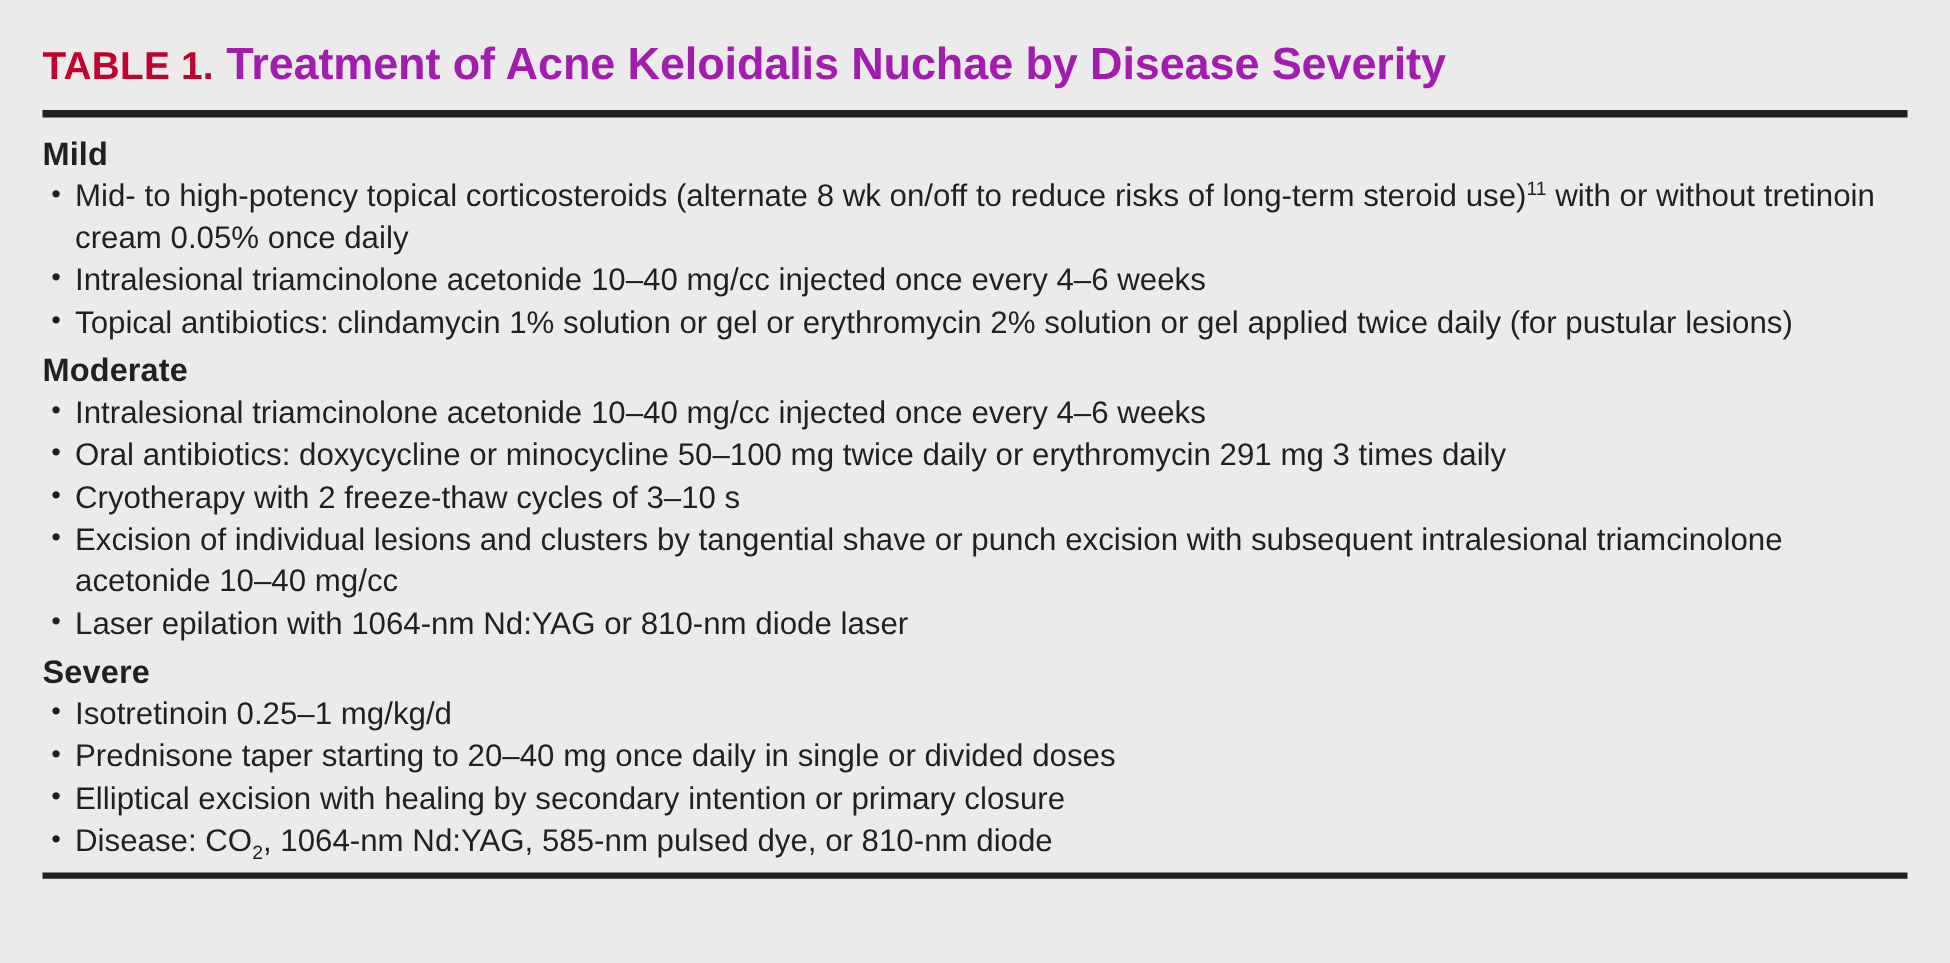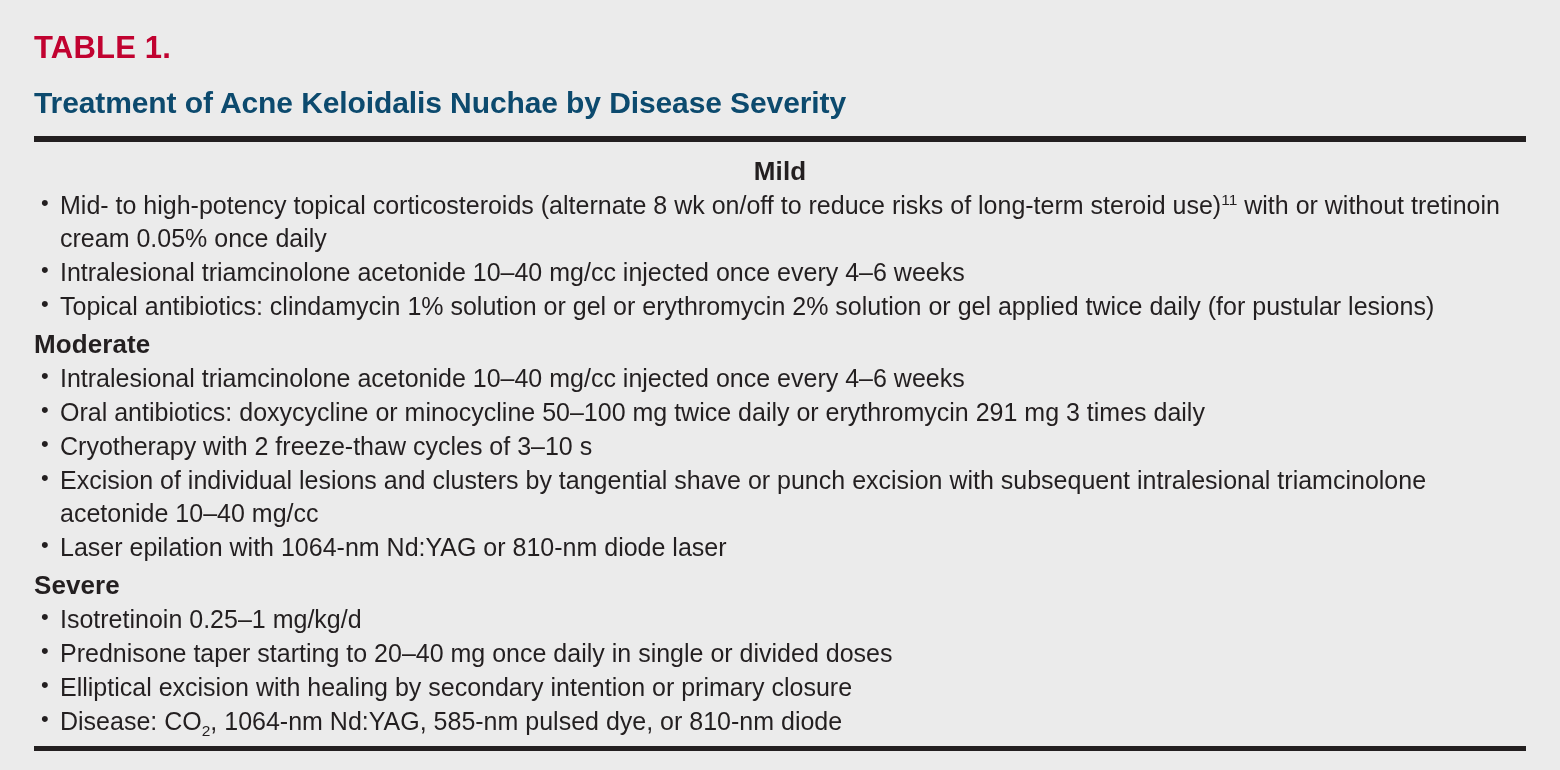--- a/index.html
+++ b/index.html
@@ -21,33 +21,32 @@
     width: 1560px;
     height: 770px;
     background: #ebebeb;
     box-sizing: border-box;
     padding: 0;
   }
   .title-row {
     padding: 30px 34px 16px 34px;
     display: flex;
     align-items: baseline;
-    gap: 20px;
-    flex-direction: column;
+    gap: 10px;
   }
   .table-label {
     color: #c10230;
     font-size: 31px;
     font-weight: bold;
     letter-spacing: 0.2px;
     white-space: nowrap;
   }
   .table-title {
-    color: #0c4a6e;
-    font-size: 30px;
+    color: #a21caf;
+    font-size: 36px;
     font-weight: bold;
     letter-spacing: -0.1px;
   }
   .rule-top {
     height: 6px;
     background: #231f20;
     margin: 0 34px 0 34px;
     width: calc(100% - 68px);
   }
   .rule-bottom {
@@ -61,21 +60,20 @@
   }
   .section-head {
     font-size: 26px;
     font-weight: bold;
     color: #231f20;
     margin: 6px 0 2px 0;
     letter-spacing: 0.1px;
   }
   .section:first-child .section-head {
     margin-top: 4px;
-    text-align: center;
   }
   ul.items {
     list-style: none;
     margin: 0;
     padding: 0;
   }
   ul.items li {
     position: relative;
     padding-left: 26px;
     font-size: 25px;

